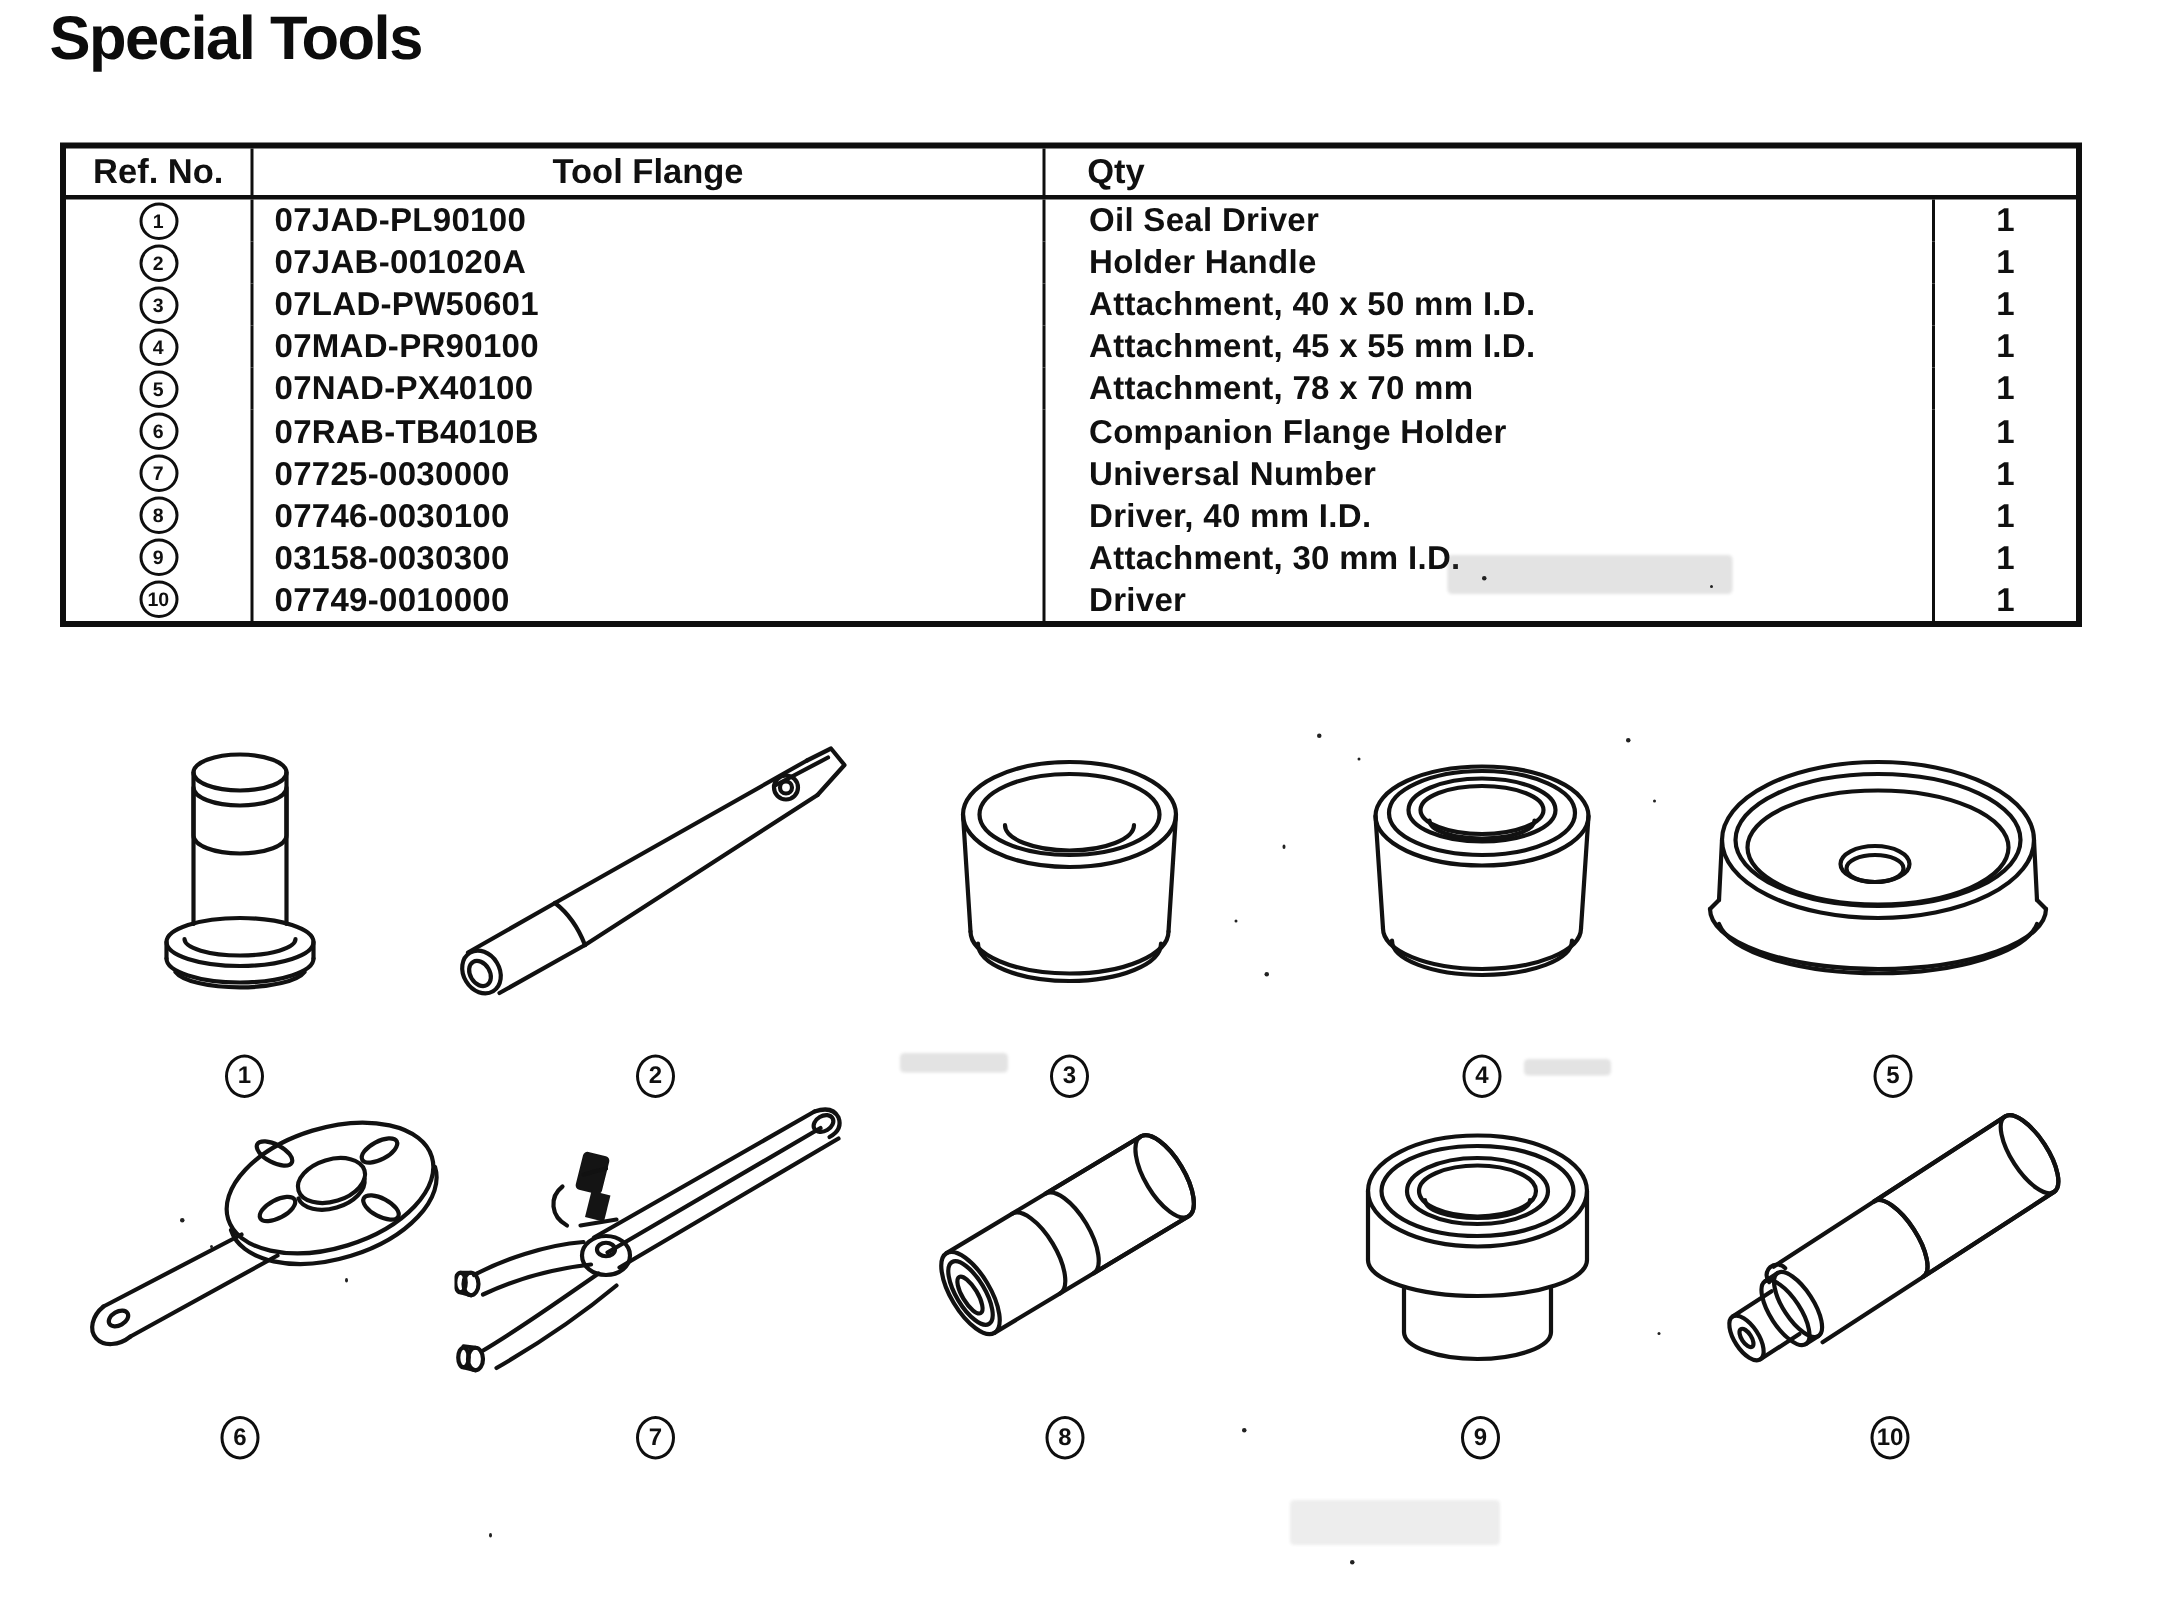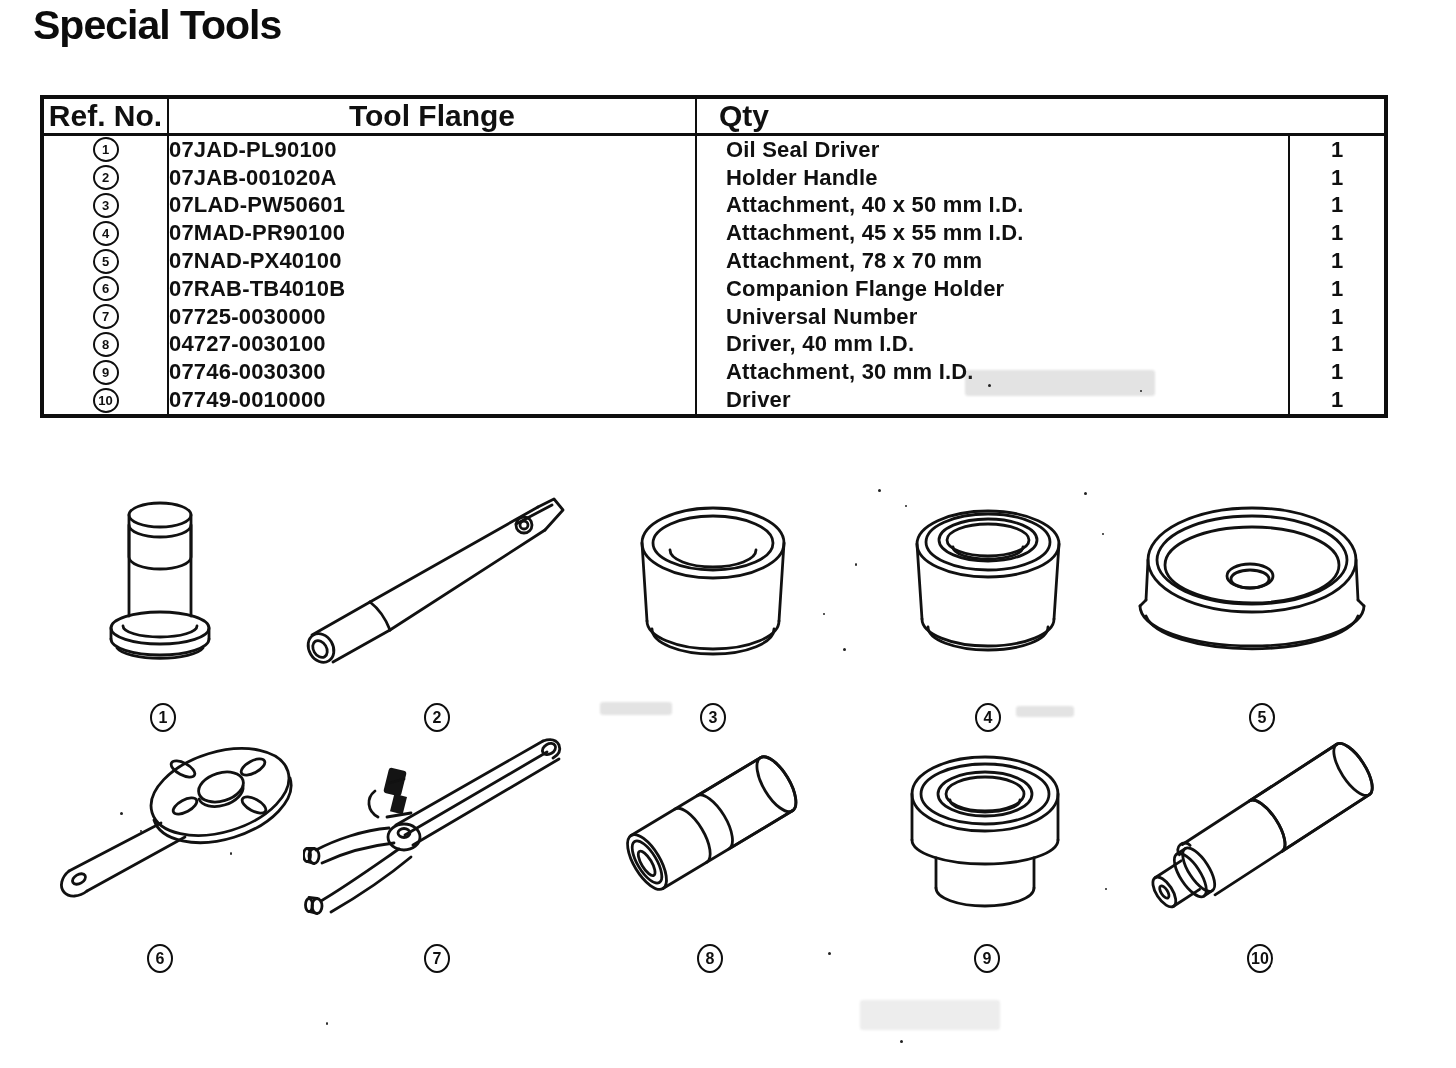--- a/index.html
+++ b/index.html
@@ -15,24 +15,24 @@
   }
   
   .tools-table{
     position:absolute;left:40px;top:95px;width:1348px;height:323px;
     border:4px solid #0e0e0e;box-sizing:border-box;
     display:flex;flex-direction:column;
   }
   .t-row{display:flex;flex:1 1 auto;align-items:center;}
   .t-head{
     flex:0 0 31px;border-bottom:3px solid #0e0e0e;
-    font-weight:bold;font-size:30px;
+    font-weight:bold;font-size:23px;
   }
   .c-ref   {flex:0 0 123px;align-self:stretch;display:flex;align-items:center;justify-content:center;border-right:2px solid #0e0e0e;}
-  .c-tool  {flex:0 0 528px;align-self:stretch;display:flex;align-items:center;box-sizing:border-box;border-right:2px solid #0e0e0e;}
+  .c-tool  {flex:0 0 528px;align-self:stretch;display:flex;align-items:center;padding-left:14px;box-sizing:border-box;border-right:2px solid #0e0e0e;}
   .c-desc  {flex:1 1 auto;align-self:stretch;display:flex;align-items:center;padding-left:29px;box-sizing:border-box;border-right:2px solid #0e0e0e;}
   .c-qty   {flex:0 0 94px;align-self:stretch;display:flex;align-items:center;justify-content:center;}
   .t-head .c-tool,.t-head .c-desc{justify-content:center;padding-left:0;}
   .t-body{font-weight:bold;font-size:22px;}
   .t-body .c-tool,.t-body .c-desc{letter-spacing:0.2px;}
   .ref-badge{
     display:inline-flex;align-items:center;justify-content:center;
     min-width:18px;height:21px;padding:0 2px;
     border:2px solid #0e0e0e;border-radius:50%;
     font-size:13px;font-weight:bold;line-height:1;
@@ -115,29 +115,29 @@
         <span class="ref-badge">7</span>
       </div>
     <div class="c-tool">07725-0030000</div>
     <div class="c-desc">Universal Number</div>
     <div class="c-qty">1</div>
   </div>
   <div class="t-row t-body">
     <div class="c-ref">
         <span class="ref-badge">8</span>
       </div>
-    <div class="c-tool">04727-0030100</div>
+    <div class="c-tool">07746-0030100</div>
     <div class="c-desc">Driver, 40 mm I.D.</div>
     <div class="c-qty">1</div>
   </div>
   <div class="t-row t-body">
     <div class="c-ref">
         <span class="ref-badge">9</span>
       </div>
-    <div class="c-tool">07746-0030300</div>
+    <div class="c-tool">03158-0030300</div>
     <div class="c-desc">Attachment, 30 mm I.D.</div>
     <div class="c-qty">1</div>
   </div>
   <div class="t-row t-body">
     <div class="c-ref">
         <span class="ref-badge">10</span>
       </div>
     <div class="c-tool">07749-0010000</div>
     <div class="c-desc">Driver</div>
     <div class="c-qty">1</div>

